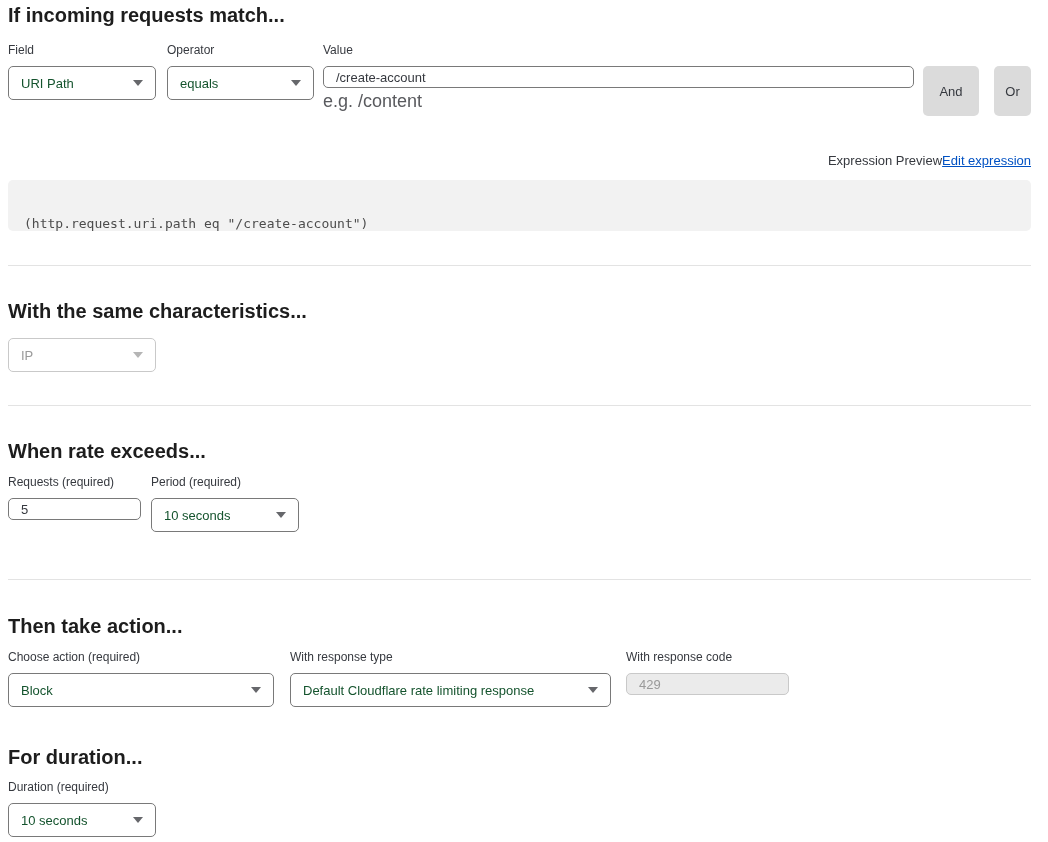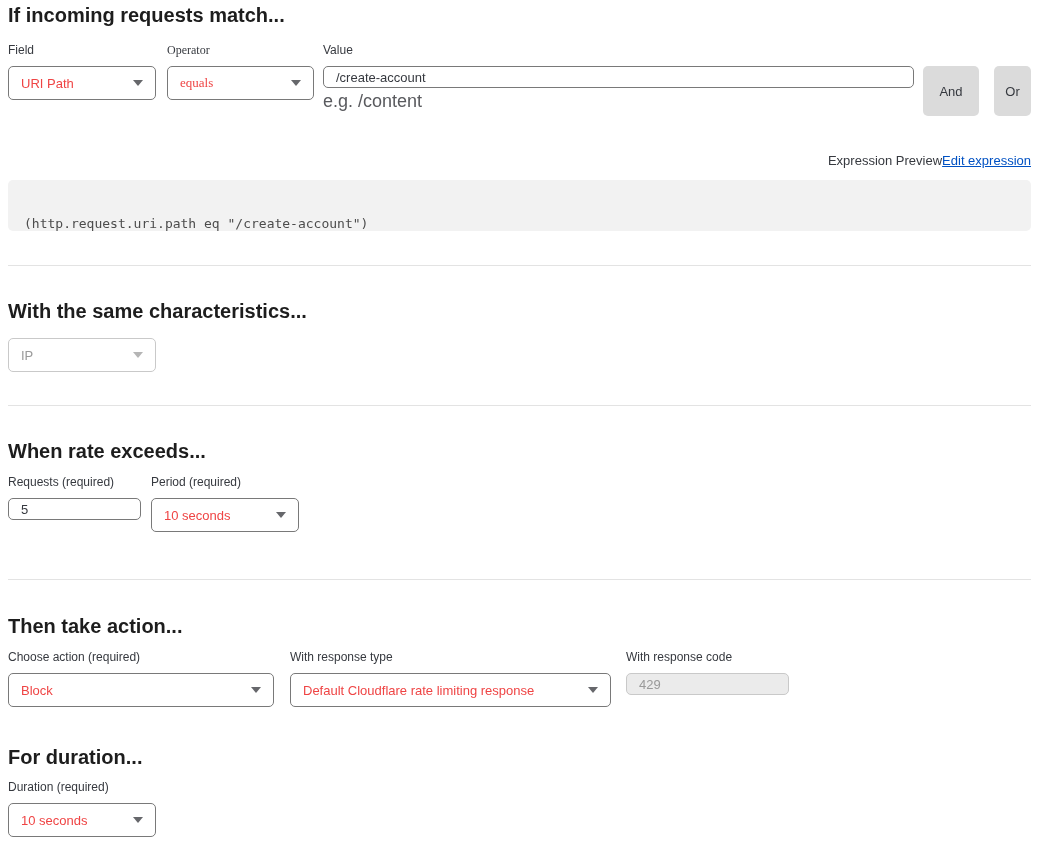--- a/index.html
+++ b/index.html
@@ -30,21 +30,21 @@
   }
 
   .row { display: flex; align-items: flex-start; }
 
   .control {
     height: 34px;
     border: 1px solid #797979;
     border-radius: 5px;
     background: #ffffff;
     font-size: 13px;
-    color: #ef4444;
+    color: #14532d;
     display: flex;
     align-items: center;
     padding: 0 12px;
   }
   .dropdown { justify-content: space-between; cursor: pointer; }
   .chevron {
     width: 0; height: 0;
     border-left: 5px solid transparent;
     border-right: 5px solid transparent;
     border-top: 6px solid #66676b;
@@ -134,21 +134,21 @@
 
   <div class="row" style="margin-top:20px;">
     <div style="width:148px; flex:none;">
       <div class="field-label">Field</div>
       <div class="control dropdown">
         <span>URI Path</span>
         <span class="chevron"></span>
       </div>
     </div>
 
-    <div style="width:147px; flex:none; margin-left:11px;font-family:Liberation Serif, serif;">
+    <div style="width:147px; flex:none; margin-left:11px;">
       <div class="field-label">Operator</div>
       <div class="control dropdown">
         <span>equals</span>
         <span class="chevron"></span>
       </div>
     </div>
 
     <div style="flex:1; margin-left:9px;">
       <div class="field-label">Value</div>
       <input class="text-input" type="text" value="/create-account" style="">

